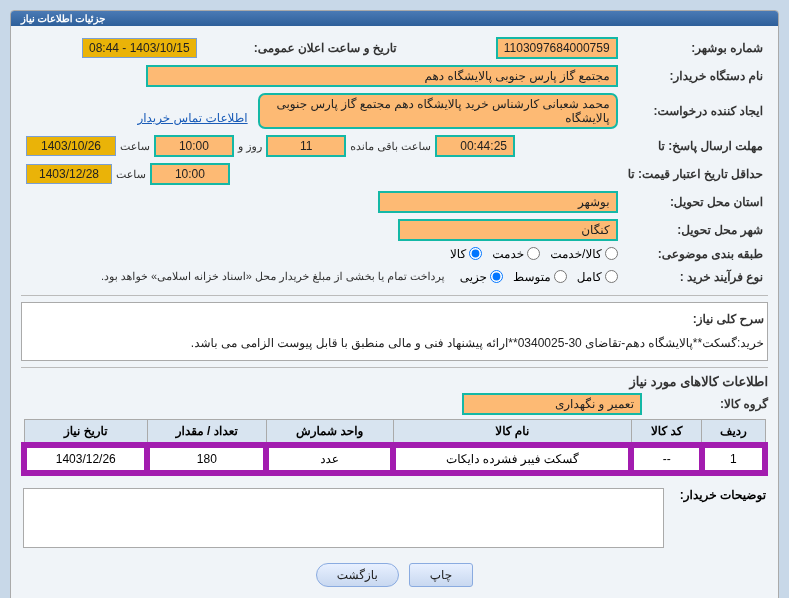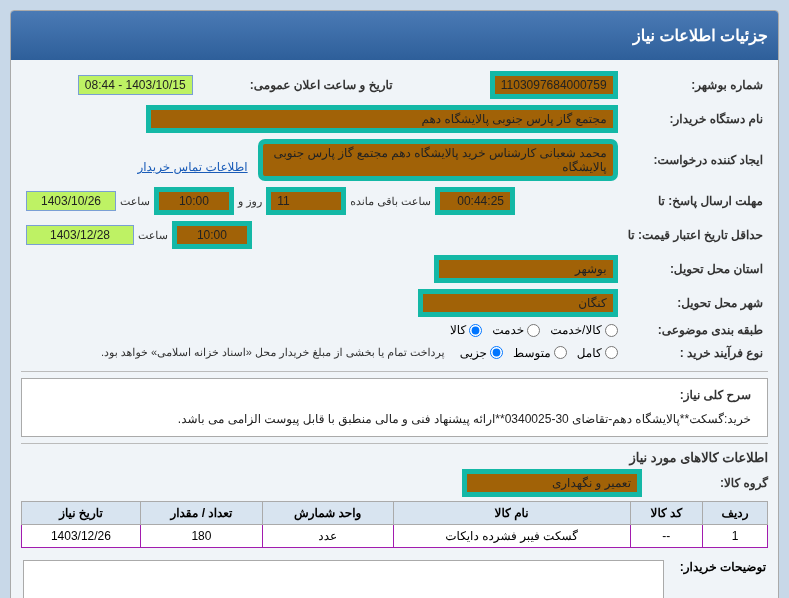--- a/index.html
+++ b/index.html
@@ -17,23 +17,23 @@
     .main-container {
       width: 769px;
       background: #fff;
       border: 1px solid #aaa;
       border-radius: 4px;
       overflow: hidden;
     }
     .header-bar {
       background: linear-gradient(to bottom, #4a7ab5, #2e5f9a);
       color: #fff;
-      text-align: right;
-      padding: 15px 10px;
-      font-size: 16px;
+      text-align: left;
+      padding: 2px 10px;
+      font-size: 10px;
       font-weight: bold;
     }
     .content {
       padding: 8px 10px;
       background: #f0f4f8;
     }
     .info-table {
       width: 100%;
       border-collapse: collapse;
       margin-bottom: 6px;
@@ -44,30 +44,30 @@
       font-size: 12px;
     }
     .label-cell {
       color: #333;
       white-space: nowrap;
       text-align: right;
       font-weight: bold;
       width: 120px;
     }
     .value-box {
-      background: #a16207;
-      border: 5px solid #14b8a6;
+      background: #fdba74;
+      border: 2px solid #14b8a6;
       padding: 2px 6px;
       min-height: 20px;
       display: inline-block;
       min-width: 80px;
       color: #222;
     }
     .value-box-blue {
-      background: #bef264;
+      background: #eab308;
       border: 1px solid #7a9fd4;
       padding: 2px 6px;
       min-height: 20px;
       display: inline-block;
       color: #222;
     }
     .row-flex {
       display: flex;
       align-items: center;
       gap: 4px;
@@ -78,32 +78,32 @@
       font-size: 11px;
     }
     .radio-group {
       display: flex;
       gap: 10px;
       align-items: center;
       direction: rtl;
     }
     .radio-item {
       display: flex;
-      align-items: center;
+      align-items: flex-start;
       gap: 3px;
     }
     .section-note {
       font-size: 11px;
       color: #333;
       padding: 3px 5px;
     }
     .sarj-box {
       border: 1px solid #aaa;
       background: #fff;
-      padding: 6px 16px;
+      padding: 6px 3px;
       margin: 6px 0;
       font-size: 12px;
       line-height: 1.7;
       color: #222;
       text-align: right;
     }
     .sarj-title {
       font-weight: bold;
       color: #333;
       margin-bottom: 4px;
@@ -129,21 +129,21 @@
       margin-bottom: 8px;
     }
     .items-table th {
       background: #d8e4f0;
       border: 1px solid #aaa;
       padding: 4px 6px;
       text-align: center;
       font-size: 12px;
     }
     .items-table td {
-      border: 1px solid #a21caf;
+      border: 6px solid #a21caf;
       padding: 4px 6px;
       text-align: center;
       background: #fff;
       font-size: 12px;
     }
     .tozih-section {
       margin-top: 10px;
     }
     .tozih-box {
       width: 100%;
@@ -232,51 +232,51 @@
           <span class="link-blue">اطلاعات تماس خریدار</span>
         </td>
       </tr>
 
       <tr>
         <td class="label-cell">مهلت ارسال پاسخ: تا</td>
         <td colspan="4">
           <div class="row-flex">
             <span class="value-box">00:44:25</span>
             <span class="small-label">ساعت باقی مانده</span>
-            <span class="value-box" style="width:40px; text-align:left;">11</span>
+            <span class="value-box" style="width:40px; text-align:center;">11</span>
             <span class="small-label">روز و</span>
             <span class="value-box" style="width:60px; text-align:center;">10:00</span>
             <span class="small-label">ساعت</span>
             <span class="value-box-blue" style="width:90px; text-align:center;">1403/10/26</span>
           </div>
         </td>
       </tr>
 
       <tr>
         <td class="label-cell">حداقل تاریخ اعتبار قیمت: تا</td>
         <td colspan="4">
           <div class="row-flex">
             <span class="value-box" style="width:60px; text-align:center;">10:00</span>
             <span class="small-label">ساعت</span>
-            <span class="value-box-blue" style="width:108px; text-align:center;">1403/12/28</span>
+            <span class="value-box-blue" style="width:86px; text-align:center;">1403/12/28</span>
           </div>
         </td>
       </tr>
 
       <tr>
         <td class="label-cell">استان محل تحویل:</td>
         <td colspan="4">
-          <span class="value-box" style="width:184px;">بوشهر</span>
+          <span class="value-box" style="width:240px;">بوشهر</span>
         </td>
       </tr>
 
       <tr>
         <td class="label-cell">شهر محل تحویل:</td>
         <td colspan="4">
-          <span class="value-box" style="width:200px;">کنگان</span>
+          <span class="value-box" style="width:220px;">کنگان</span>
         </td>
       </tr>
 
       <tr>
         <td class="label-cell">طبقه بندی موضوعی:</td>
         <td colspan="4">
           <div class="radio-group">
             <div class="radio-item">
               <input type="radio" name="tabaqe" style="">
               <span>کالا/خدمت</span>

